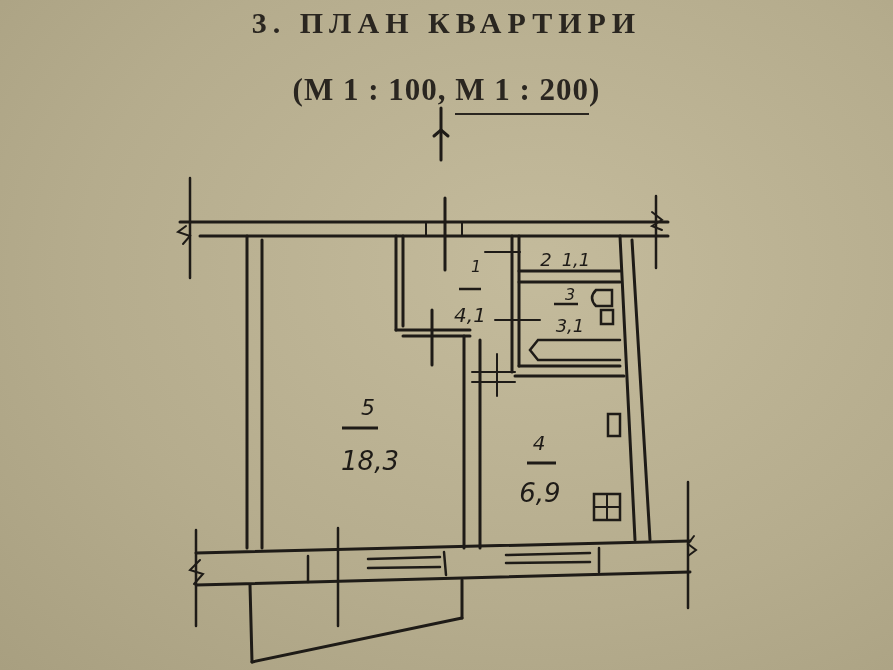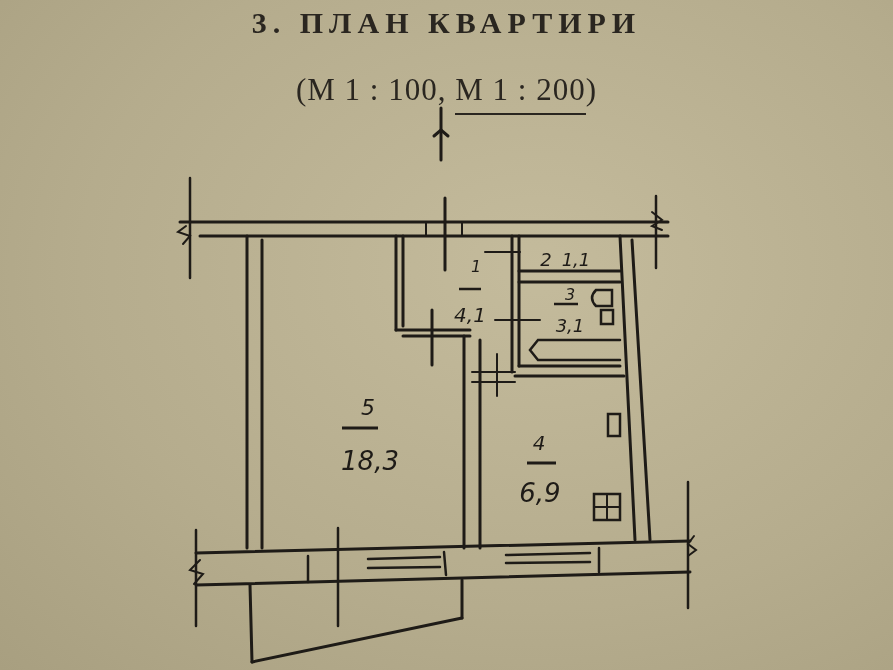--- a/index.html
+++ b/index.html
@@ -10,21 +10,21 @@
       position: relative;
       font-family: "DejaVu Serif", serif;
     }
     .title {
       position: absolute; left: 0; top: 6px; width: 893px; text-align: center;
       font-family: "Liberation Serif", serif; font-weight: bold;
       font-size: 30px; letter-spacing: 6px; color: #2a2620;
     }
     .scale {
       position: absolute; left: 0; top: 72px; width: 893px; text-align: center;
-      font-family: "Liberation Serif", serif; font-weight: normal;
+      font-family: "Liberation Serif", serif; font-weight: bold;
       font-size: 31px; letter-spacing: 1px; color: #2a2620;
     }
     .scale .under { border-bottom: 2px solid #2a2620; padding-bottom: 6px; }
     svg.plan { position: absolute; left: 0; top: 0; }
     .hand {
       font-family: "DejaVu Sans", sans-serif; font-style: italic;
       fill: #1e1b17;
     }
   </style>
 </head>

